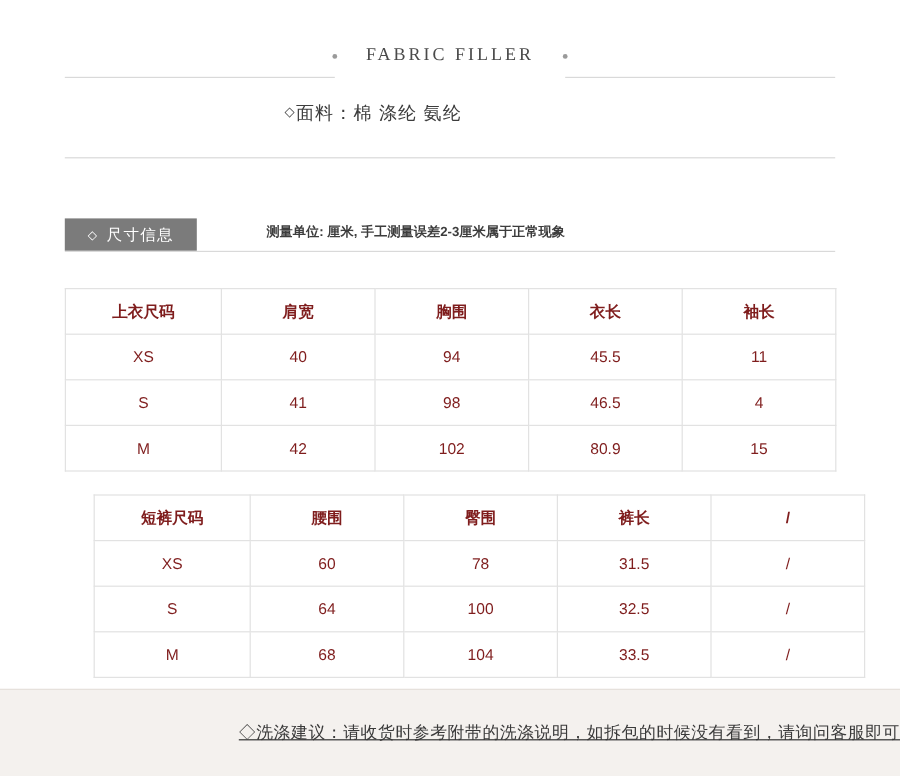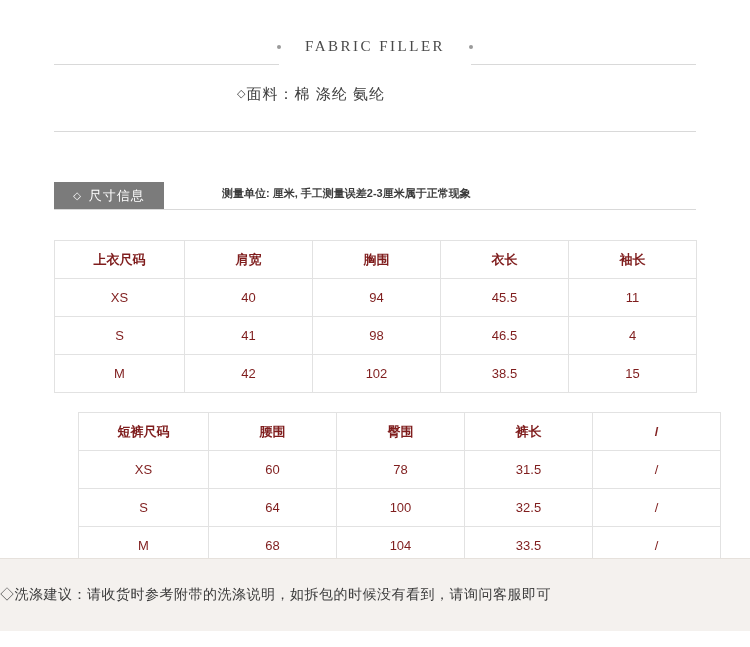--- a/index.html
+++ b/index.html
@@ -144,27 +144,28 @@
   .size-table col.c0 { width: 130px; }
   .size-table col.c1 { width: 128px; }
   .size-table col.c2 { width: 128px; }
   .size-table col.c3 { width: 128px; }
   .size-table col.c4 { width: 128px; }
 
   
   .footer {
     position: absolute;
     left: 0;
-    bottom: 16px;
+    bottom: 0;
     width: 750px;
     height: 73px;
     background: #f4f1ee;
     display: flex;
     align-items: center;
-    justify-content: flex-start;
+    justify-content: flex-end;
+    text-decoration: underline;
   }
   .footer-rule-top {
     position: absolute;
     left: 0;
     top: 0;
     width: 750px;
     height: 1px;
     background: #e6e1dc;
   }
   .footer-text {
@@ -227,21 +228,21 @@
       <td>S</td>
       <td>41</td>
       <td>98</td>
       <td>46.5</td>
       <td>4</td>
     </tr>
     <tr>
       <td>M</td>
       <td>42</td>
       <td>102</td>
-      <td>38.5</td>
+      <td>80.9</td>
       <td>15</td>
     </tr>
   </tbody>
 </table>
 
 <table class="size-table second">
   <colgroup>
     <col class="c0">
       <col class="c1">
       <col class="c2">

